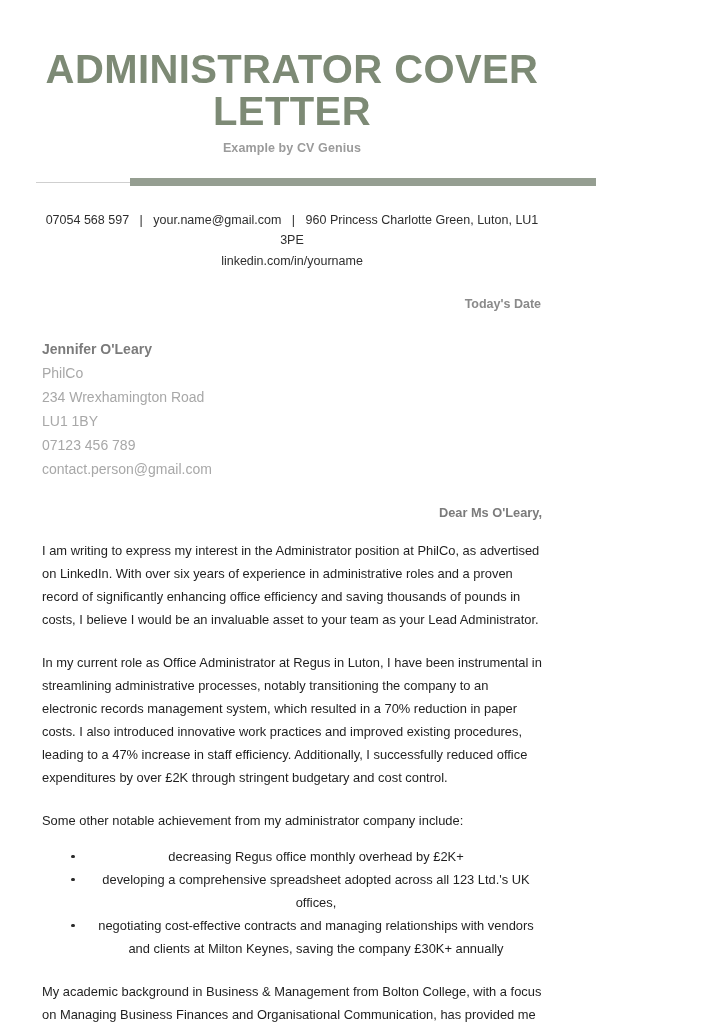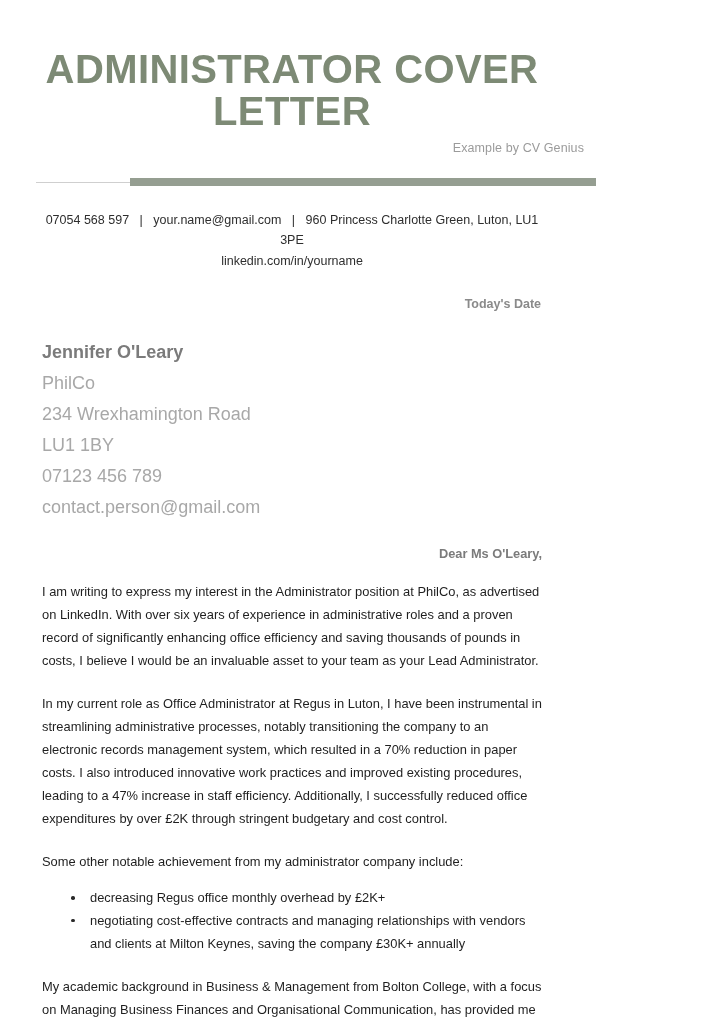--- a/index.html
+++ b/index.html
@@ -31,24 +31,24 @@
     text-align: center;
     color: #7d8a75;
     font-size: 40px;
     font-weight: bold;
     letter-spacing: 0.4px;
     line-height: 1.05;
     margin: 0;
     padding: 0 36px;
   }
   .doc-subtitle {
-    text-align: right;
+    text-align: center;
     color: #9b9b9b;
     font-size: 12.5px;
-    font-weight: normal;
+    font-weight: bold;
     margin: 9px 0 0 0;
     letter-spacing: 0.1px;
   }
 
   
   .divider-wrap {
     position: relative;
     margin-top: 22px;
     height: 12px;
   }
@@ -96,21 +96,21 @@
     color: #8a8a8a;
     font-size: 12.5px;
     font-weight: bold;
     margin-top: 26px;
     padding-right: 1px;
   }
 
   
   .recipient {
     margin-top: 26px;
-    font-size: 18px;
+    font-size: 14px;
     line-height: 1.72;
     color: #a8a8a8;
   }
   .recipient .rec-name {
     color: #7b7b7b;
     font-weight: bold;
   }
   .recipient div {
     white-space: nowrap;
   }
@@ -129,20 +129,21 @@
     font-size: 12.9px;
     line-height: 1.78;
     color: #1f1f1f;
     text-align: left;
   }
 
   .bullets {
     margin: 12px 0 8px 0;
     padding: 0 0 0 46px;
     list-style: none;
+    text-align: center;
   }
   .bullets li {
     position: relative;
     font-size: 12.9px;
     line-height: 1.78;
     color: #1f1f1f;
     margin: 0;
     padding-left: 2px;
   }
   .bullets li::before {
@@ -196,19 +197,20 @@
     <div class="salutation">Dear Ms O'Leary,</div>
 
     <p class="para">I am writing to express my interest in the Administrator position at PhilCo, as advertised on LinkedIn. With over six years of experience in administrative roles and a proven record of significantly enhancing office efficiency and saving thousands of pounds in costs, I believe I would be an invaluable asset to your team as your Lead Administrator.</p>
 
     <p class="para">In my current role as Office Administrator at Regus in Luton, I have been instrumental in streamlining administrative processes, notably transitioning the company to an electronic records management system, which resulted in a 70% reduction in paper costs. I also introduced innovative work practices and improved existing procedures, leading to a 47% increase in staff efficiency. Additionally, I successfully reduced office expenditures by over £2K through stringent budgetary and cost control.</p>
 
     <p class="para">Some other notable achievement from my administrator company include:</p>
 
     <ul class="bullets">
       <li>decreasing Regus office monthly overhead by £2K+</li>
+      <li>developing a comprehensive spreadsheet adopted across all 123 Ltd.'s UK offices,</li>
       <li>negotiating cost-effective contracts and managing relationships with vendors and clients at Milton Keynes, saving the company £30K+ annually</li>
     </ul>
 
     <p class="para">My academic background in Business &amp; Management from Bolton College, with a focus on Managing Business Finances and Organisational Communication, has provided me with a strong foundation in the principles of business administration. In addition, my skills in files and records management, inventory management, management reporting, and cost control further amplify my suitability for this role.</p>
 
   </div>
 </div>
 
 </body></html>

